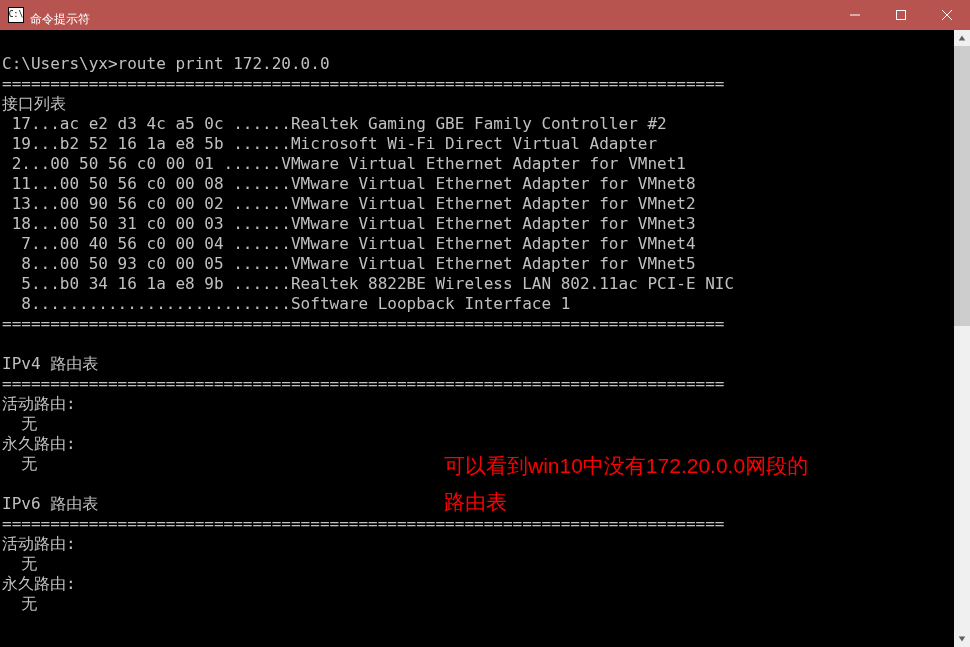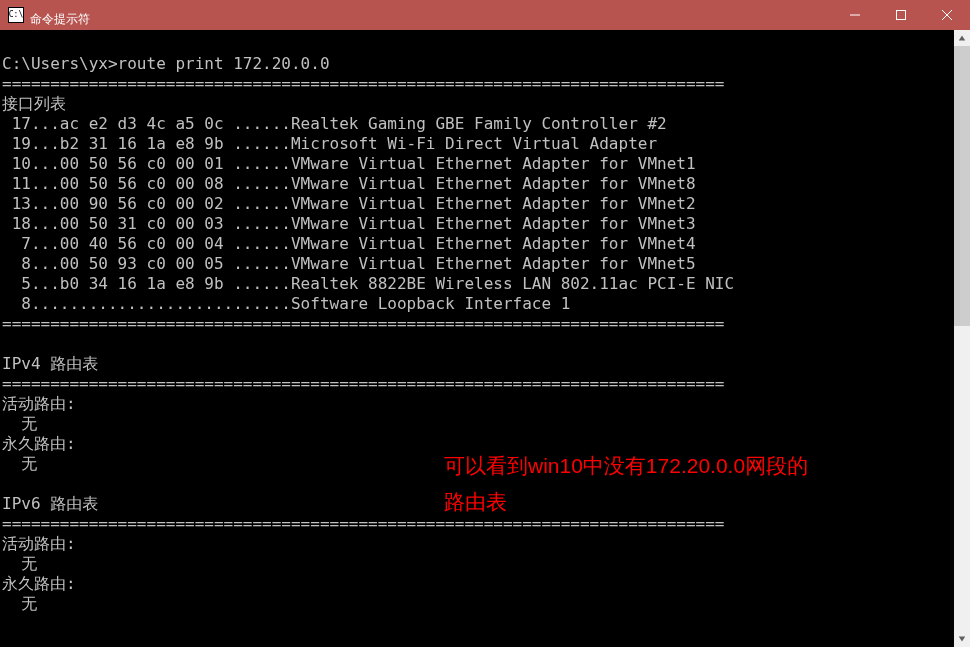--- a/index.html
+++ b/index.html
@@ -146,22 +146,22 @@
     </div>
   </div>
 </div>
 
 <div class="terminal-area">
   <div class="terminal">
 <span><span>C:\Users\yx&gt;</span><span>route print 172.20.0.0</span></span>
 <span>===========================================================================</span>
 <span>接口列表</span>
 <span> 17...ac e2 d3 4c a5 0c ......Realtek Gaming GBE Family Controller #2</span>
-<span> 19...b2 31 16 1a e8 9b ......Microsoft Wi-Fi Direct Virtual Adapter</span>
-<span> 10...00 50 56 c0 00 01 ......VMware Virtual Ethernet Adapter for VMnet1</span>
+<span> 19...b2 52 16 1a e8 5b ......Microsoft Wi-Fi Direct Virtual Adapter</span>
+<span> 2...00 50 56 c0 00 01 ......VMware Virtual Ethernet Adapter for VMnet1</span>
 <span> 11...00 50 56 c0 00 08 ......VMware Virtual Ethernet Adapter for VMnet8</span>
 <span> 13...00 90 56 c0 00 02 ......VMware Virtual Ethernet Adapter for VMnet2</span>
 <span> 18...00 50 31 c0 00 03 ......VMware Virtual Ethernet Adapter for VMnet3</span>
 <span>  7...00 40 56 c0 00 04 ......VMware Virtual Ethernet Adapter for VMnet4</span>
 <span>  8...00 50 93 c0 00 05 ......VMware Virtual Ethernet Adapter for VMnet5</span>
 <span>  5...b0 34 16 1a e8 9b ......Realtek 8822BE Wireless LAN 802.11ac PCI-E NIC</span>
 <span>  8...........................Software Loopback Interface 1</span>
 <span>===========================================================================</span>
 
 <span>IPv4 路由表</span>

